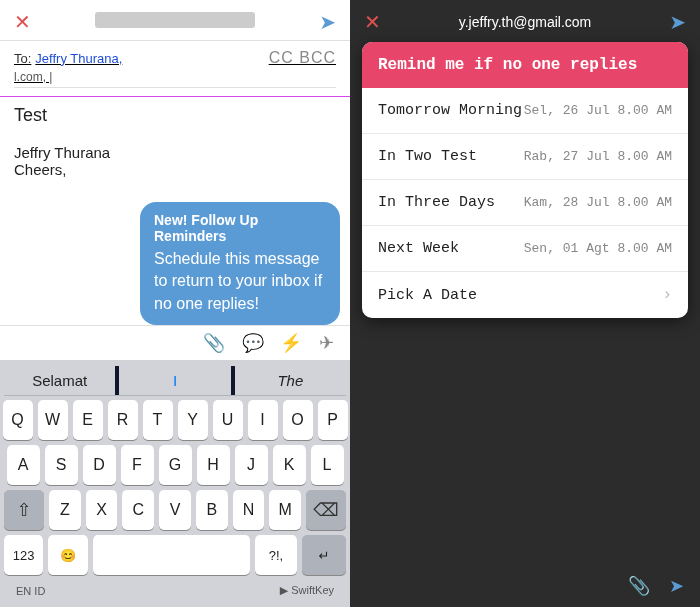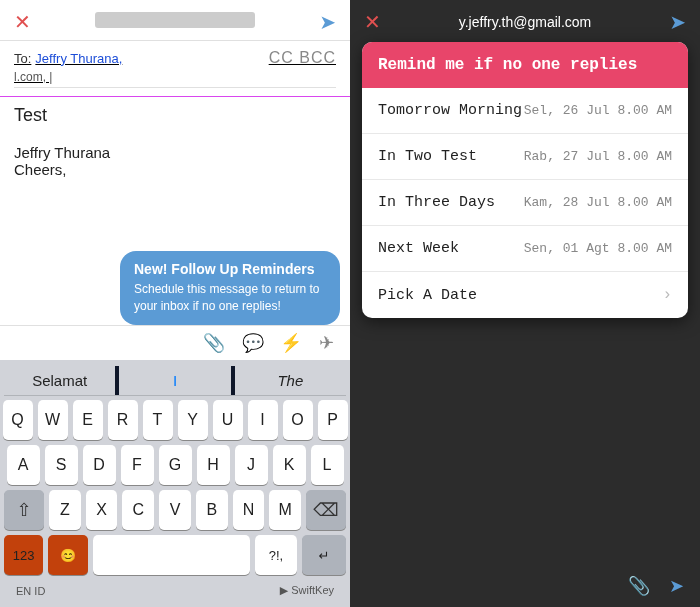--- a/index.html
+++ b/index.html
@@ -83,30 +83,30 @@
       position: relative;
     }
 
     .follow-up-bubble {
       position: absolute;
       bottom: 0;
       right: 10px;
       background: #5B9BD5;
       border-radius: 16px;
       padding: 10px 14px;
-      width: 220px;
+      width: 200px;
       color: #fff;
     }
     .follow-up-title {
       font-size: 14px;
       font-weight: 700;
       margin-bottom: 4px;
     }
     .follow-up-desc {
-      font-size: 12px;
+      font-size: 16px;
       line-height: 1.4;
     }
 
     .toolbar-row {
       display: flex;
       align-items: center;
       justify-content: flex-end;
       padding: 6px 16px;
       gap: 16px;
       border-top: 1px solid #e0e0e0;
@@ -168,21 +168,21 @@
       color: #333;
       font-size: 18px;
     }
     .key.space-key {
       flex: 4;
       max-width: 180px;
       font-size: 13px;
       color: #444;
     }
     .key.num-key, .key.emoji-key {
-      background: #c2410c;
+      background: #ffffff;
       min-width: 38px;
       max-width: 44px;
       font-size: 13px;
     }
     .key.return-key {
       background: #aeb3bb;
       min-width: 44px;
       max-width: 52px;
       font-size: 13px;
     }

